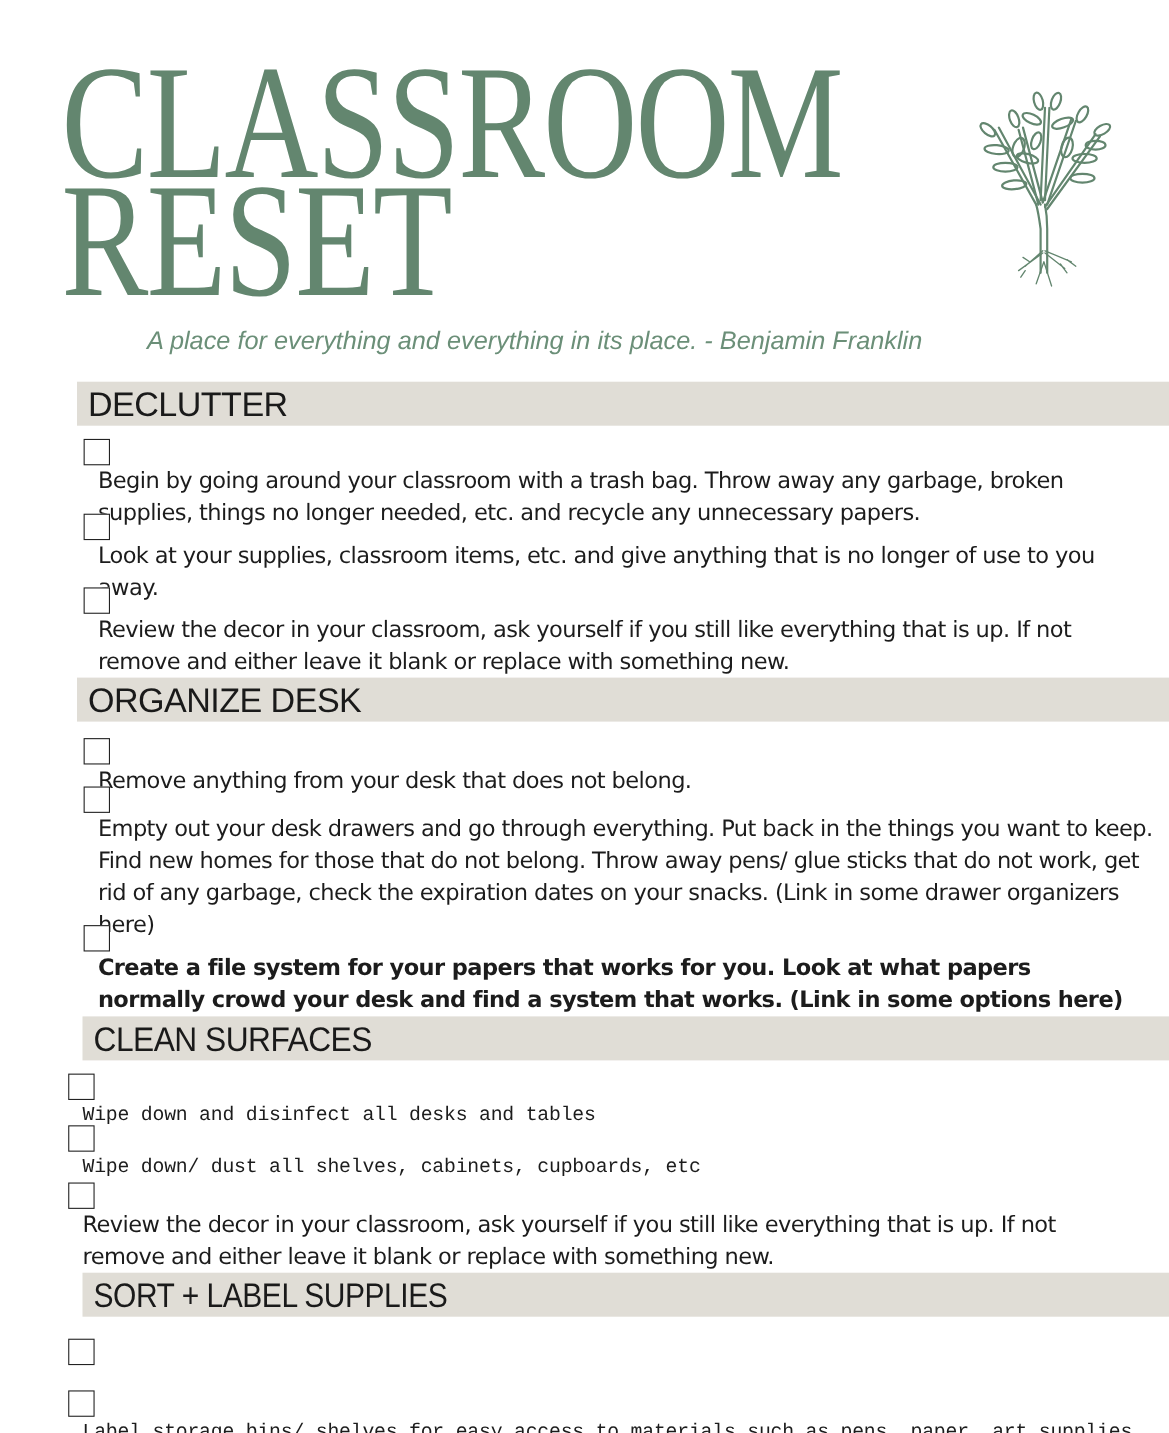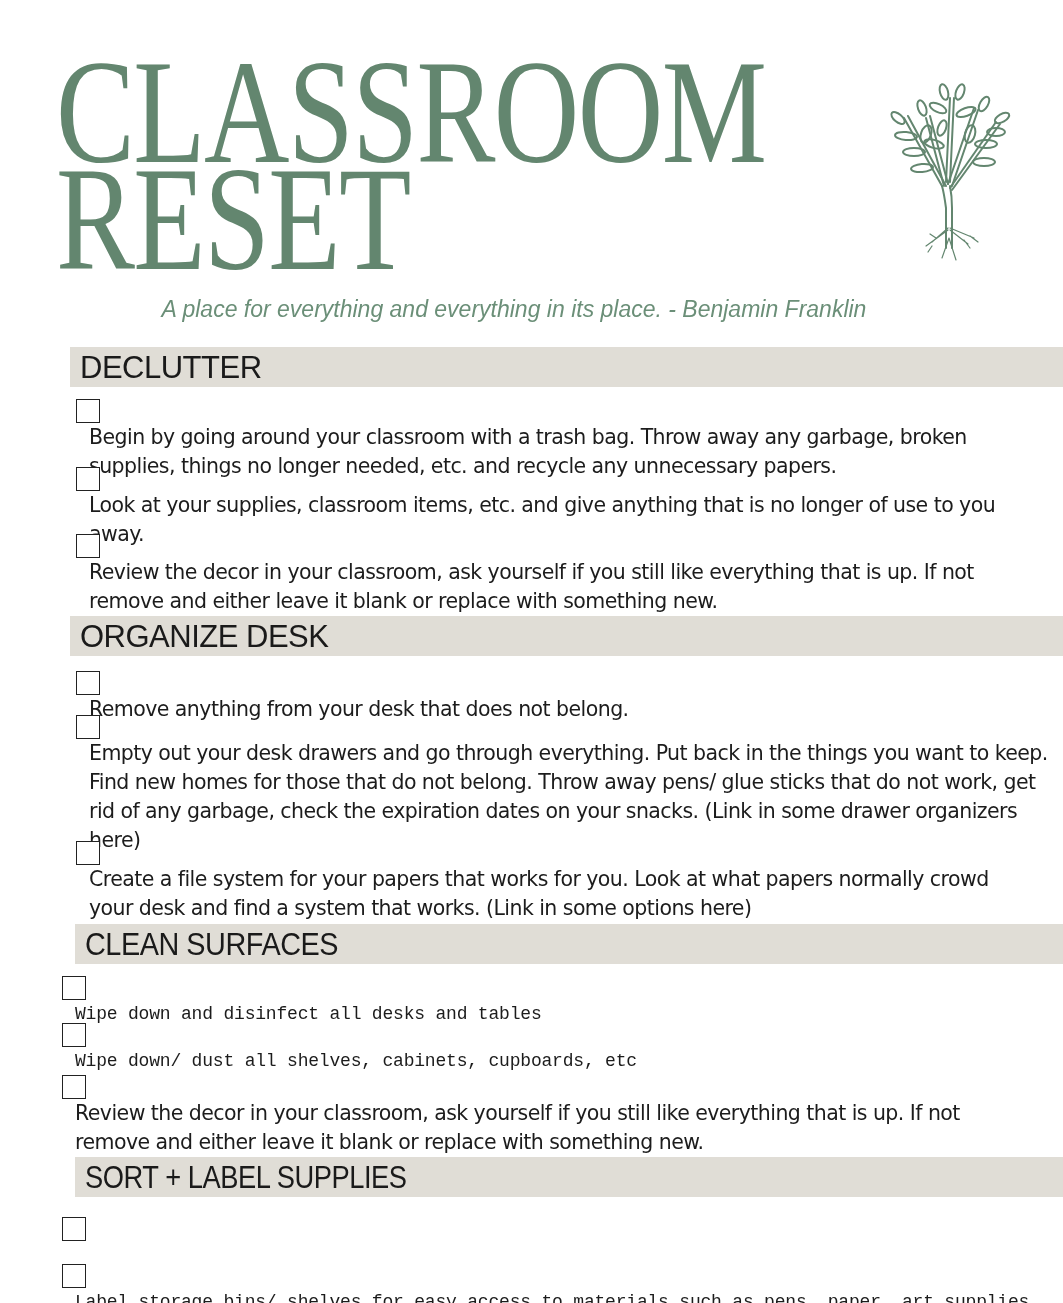--- a/index.html
+++ b/index.html
@@ -1,21 +1,21 @@
 <!DOCTYPE html>
 <html><head>
 <meta charset="utf-8">
 <style>
   html, body { margin:0; padding:0; background:#ffffff; }
   body { width:1063px; height:1303px; position:relative; overflow:hidden; font-family:"Liberation Sans", sans-serif; color:#1c1c1c; }
   .title { position:absolute; left:56px; font-family:"Liberation Serif", serif; color:#63866f; font-weight:normal; letter-spacing:-2px; line-height:1; margin:0; transform-origin:left top; }
   .title-1 { top:38px; font-size:148px; transform:scaleX(0.80); }
   .title-2 { top:145px; font-size:148px; transform:scaleX(0.80); }
   .tree { position:absolute; left:886px; top:78px; width:128px; height:184px; }
-  .quote { position:absolute; left:0; width:972px; top:296px; text-align:center; font-style:italic; color:#6b8f78; font-size:23px; font-family:"Liberation Sans", sans-serif;padding-left:28px; }
+  .quote { position:absolute; left:0; width:972px; top:296px; text-align:center; font-style:italic; color:#6b8f78; font-size:23px; font-family:"Liberation Sans", sans-serif; }
   .band { position:absolute; height:40px; background:#e0ddd6;margin-left:45px; }
   .band-label { position:absolute; left:10px; top:3px; font-size:31px; color:#1a1a1a; letter-spacing:-0.5px; font-family:"Liberation Sans", sans-serif; white-space:nowrap; transform-origin:left center; }
   .item { position:absolute; display:flex; align-items:flex-start;flex-direction:column; }
   .cb { flex:0 0 auto; width:24px; height:24px; border:1.8px solid #222; background:#fff; margin-top:2px; box-sizing:border-box; }
   .txt { margin-left:13px; font-size:20.5px; line-height:29px; color:#1c1c1c; font-family:"DejaVu Sans", sans-serif; letter-spacing:-0.55px; }
   .narrow .txt { font-family:Liberation Mono, monospace; letter-spacing:-0.2px; font-size:18px; }
 </style>
 </head>
 <body>
 
@@ -82,21 +82,21 @@
   <span class="band-label">ORGANIZE DESK</span>
 </div>
 <div class="item" style="left:76px; top:669px; width:970px;">
   <span class="cb"></span>
   <span class="txt">Remove anything from your desk that does not belong.</span>
 </div>
 <div class="item" style="left:76px; top:713px; width:982px;">
   <span class="cb"></span>
   <span class="txt">Empty out your desk drawers and go through everything. Put back in the things you want to keep. Find new homes for those that do not belong. Throw away pens/ glue sticks that do not work, get rid of any garbage, check the expiration dates on your snacks. (Link in some drawer organizers here)</span>
 </div>
-<div class="item" style="left:76px; top:839px; width:960px;">
+<div class="item" style="left:76px; top:839px; width:960px;font-weight:bold;">
   <span class="cb"></span>
   <span class="txt">Create a file system for your papers that works for you. Look at what papers normally crowd your desk and find a system that works. (Link in some options here)</span>
 </div>
 
 <div class="band" style="left:30px; top:924px; width:1010px;">
   <span class="band-label" style="transform:scaleX(0.93);">CLEAN SURFACES</span>
 </div>
 <div class="item narrow" style="left:62px; top:974px; width:970px;">
   <span class="cb"></span>
   <span class="txt">Wipe down and disinfect all desks and tables</span>

